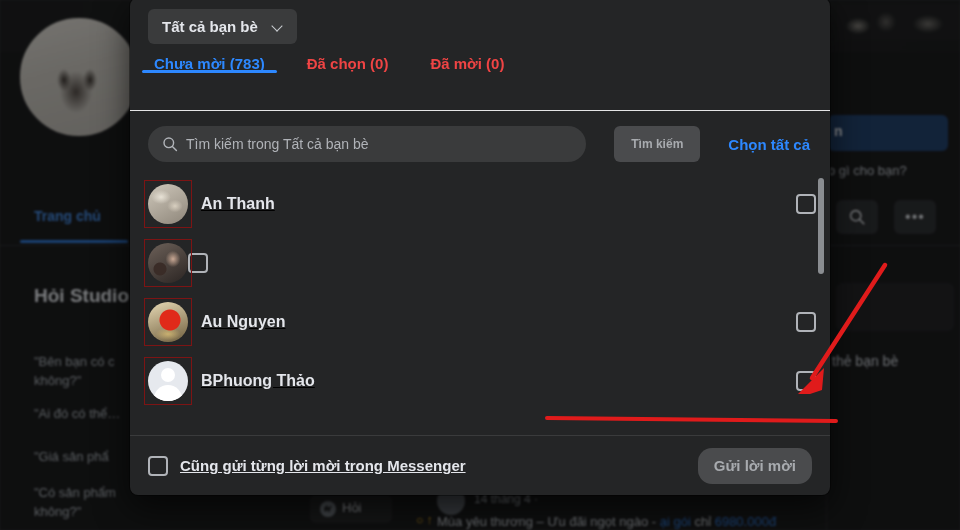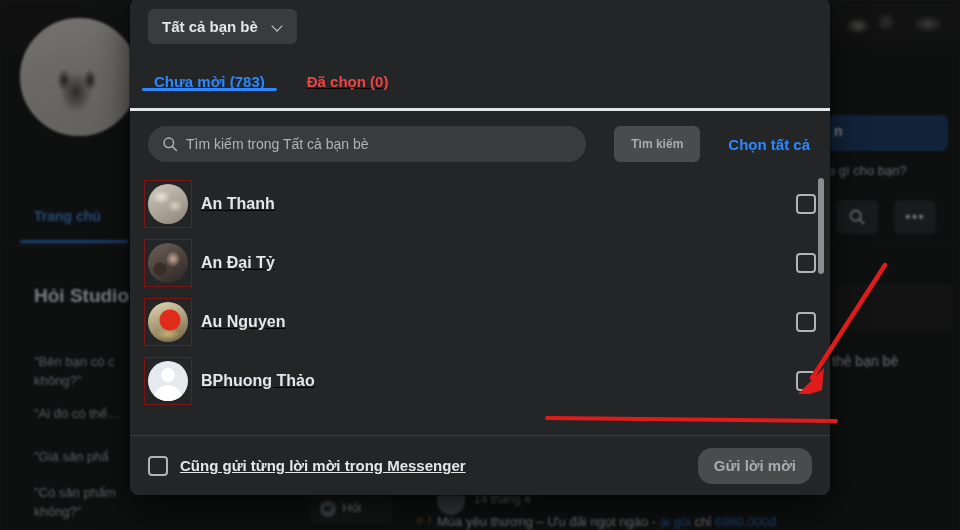--- a/index.html
+++ b/index.html
@@ -160,24 +160,23 @@
   .chev::after {
     content: ""; position: absolute; left: 0; top: 0;
     width: 7px; height: 7px;
     border-right: 1.6px solid #c9ccd1; border-bottom: 1.6px solid #c9ccd1;
     transform: rotate(45deg);
   }
 
   
   .dlg-tabs {
     height: 56px; flex: 0 0 56px;
-    display: flex; align-items: center;
+    display: flex; align-items: flex-start;
     padding: 0 10px;
-    border-bottom: 3px solid #e5e5e5;
-    text-decoration: underline;
+    border-bottom: 1px solid #e5e5e5;
   }
   .tab {
     position: relative; display: flex; align-items: center;
     padding: 0 14px; margin-right: 14px;
     font-size: 15px; font-weight: 600; color: #ef4444;
     cursor: pointer; white-space: nowrap; background: none; border: none;
     font-family: "Liberation Sans", sans-serif;
   }
   .tab.active { color: #2d88ff; }
   .tab.active::after {
@@ -369,20 +368,23 @@
       </button>
     </div>
 
     <div class="dlg-tabs">
       <button class="tab active">
         <span>Chưa mời (783)</span>
       </button>
       <button class="tab">
         <span>Đã chọn (0)</span>
       </button>
+      <button class="tab">
+        <span>Đã mời (0)</span>
+      </button>
     </div>
 
     <div class="dlg-search-row">
       <div class="search-wrap">
         <svg class="search-ico" width="16" height="16" viewBox="0 0 20 20">
           <circle cx="8.5" cy="8.5" r="6" fill="none" stroke="#b0b3b8" stroke-width="1.8"></circle>
           <line x1="13" y1="13" x2="18" y2="18" stroke="#b0b3b8" stroke-width="1.8" stroke-linecap="round"></line>
         </svg>
         <input class="search-input" type="text" placeholder="Tìm kiếm trong Tất cả bạn bè" style="">
       </div>
@@ -399,21 +401,20 @@
         </div>
         <div class="row-name">An Thanh</div>
         <div class="cbox"></div>
       </div>
 
       <div class="row">
         <div class="avatar-box">
           <div class="avatar av2"></div>
           <div class="av-annot"></div>
         </div>
-        <div class="row-name">An Đại Tỷ</div>
         <div class="cbox"></div>
       </div>
 
       <div class="row">
         <div class="avatar-box">
           <div class="avatar av3"></div>
           <div class="av-annot"></div>
         </div>
         <div class="row-name">Au Nguyen</div>
         <div class="cbox"></div>

